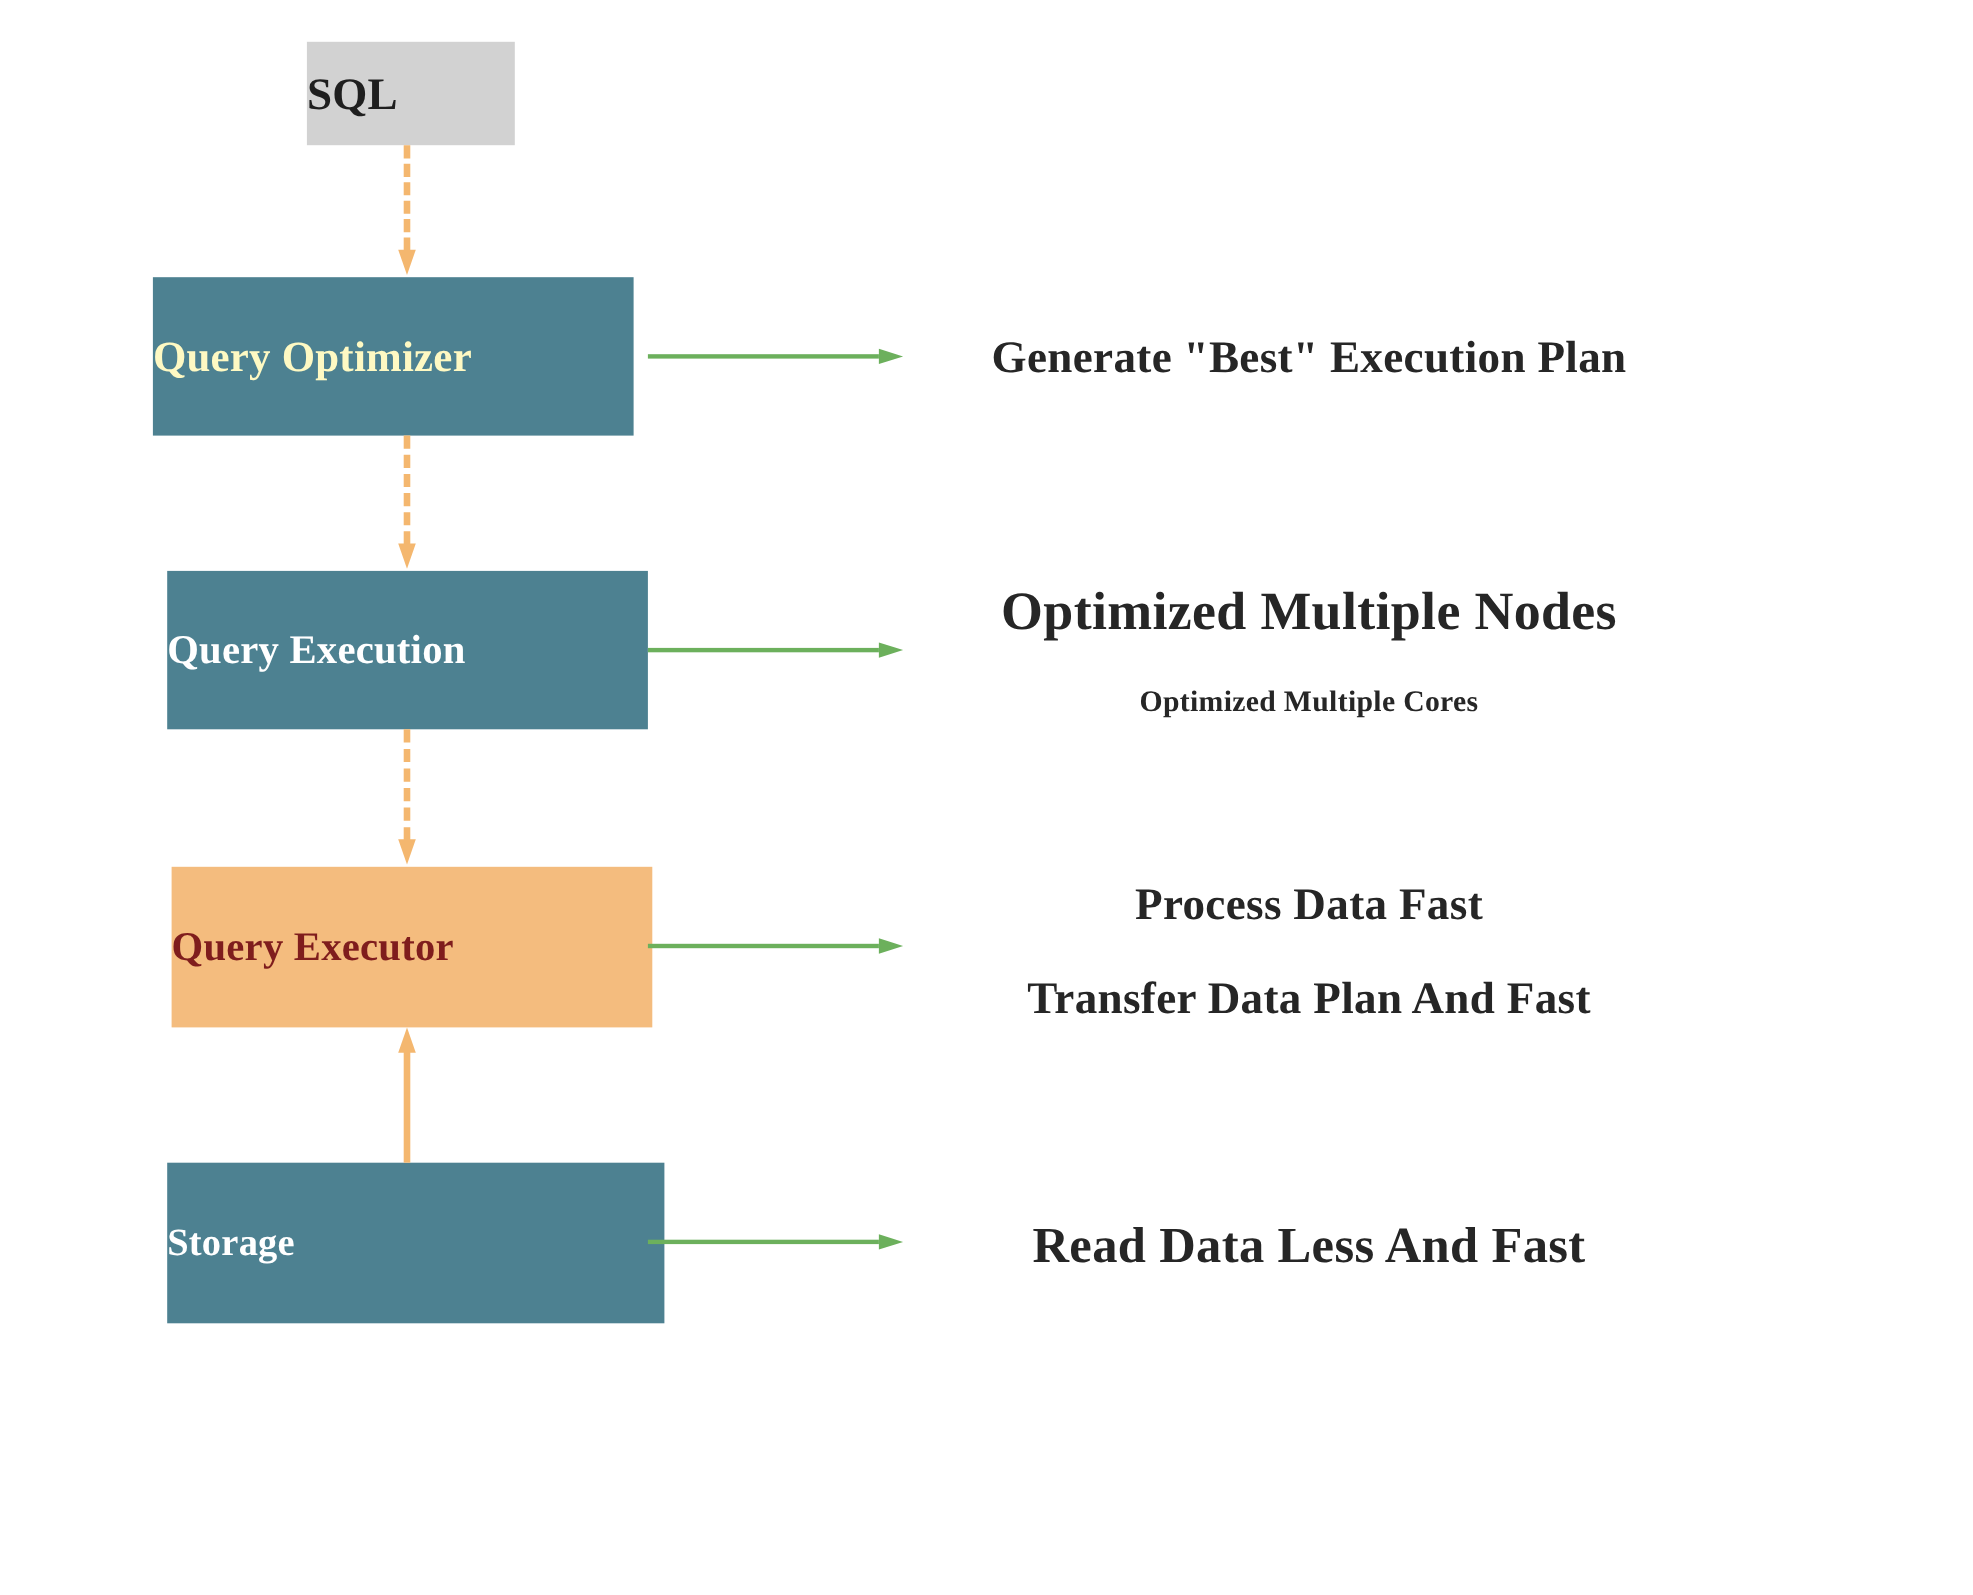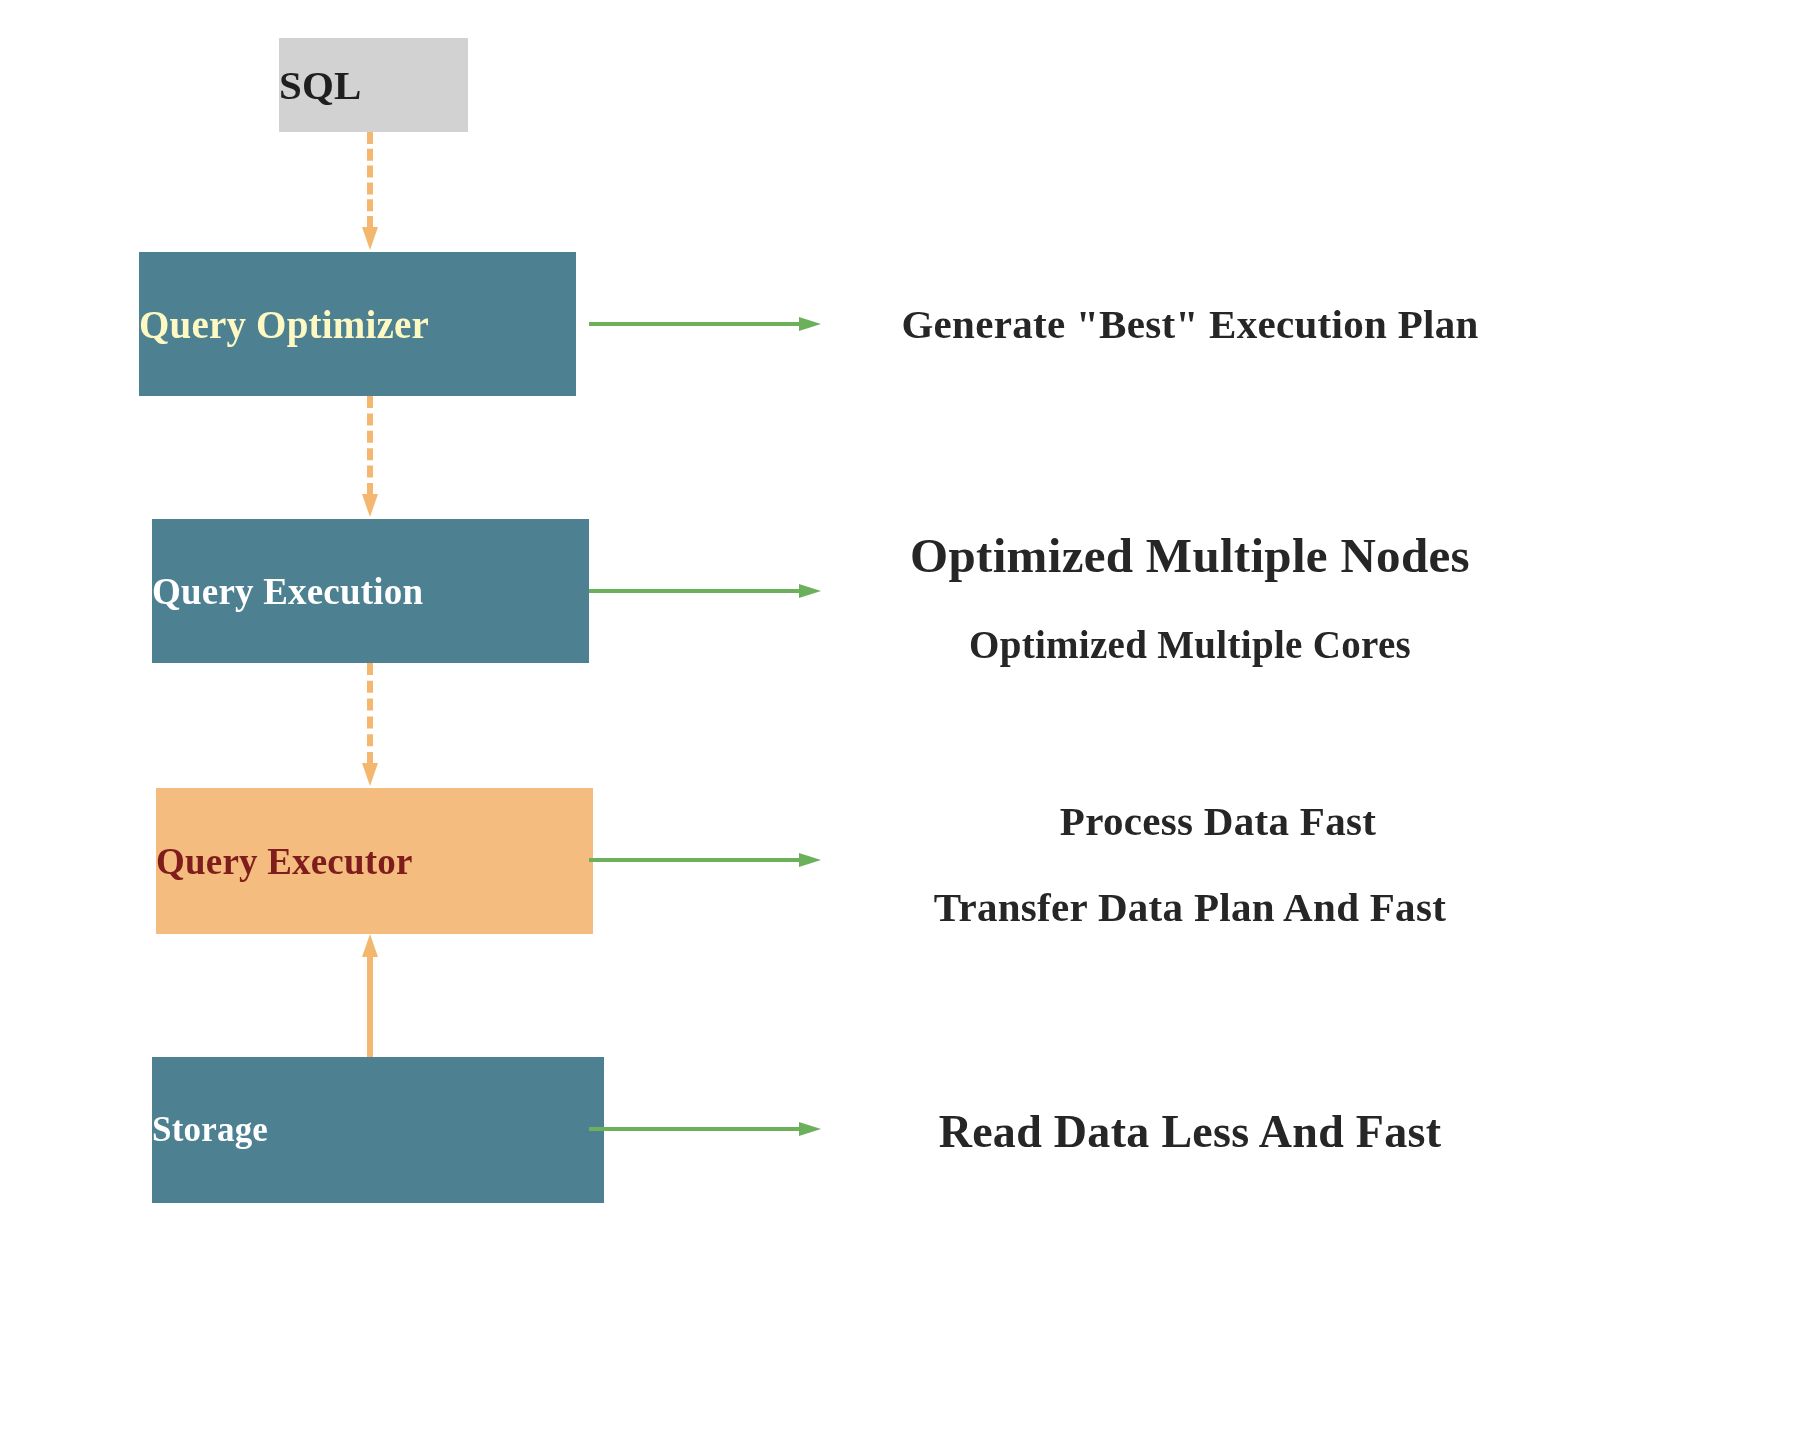--- a/index.html
+++ b/index.html
@@ -152,22 +152,22 @@
     position: absolute;
     color: #262626;
     font-weight: bold;
     white-space: nowrap;
     text-align: center;
     transform: translateX(-50%);
     letter-spacing: 0.3px;
   }
   .out-1 { left: 1190px; top: 300px;  font-size: 41px; }
   .out-2 { left: 1190px; top: 527px;  font-size: 49px; }
-  .out-3 { left: 1190px; top: 622px;  font-size: 39px; }
-  .out-4 { left: 1190px; top: 797px;  font-size: 41px; margin-left: 28px; }
+  .out-3 { left: 1190px; top: 622px;  font-size: 27px; }
+  .out-4 { left: 1190px; top: 797px;  font-size: 41px; }
   .out-5 { left: 1190px; top: 883px;  font-size: 41px; }
   .out-6 { left: 1190px; top: 1105px; font-size: 46px; }
 </style>
 </head>
 <body>
 
 <div id="canvas">
 
   <div class="node node-sql">
     <span>SQL</span>

